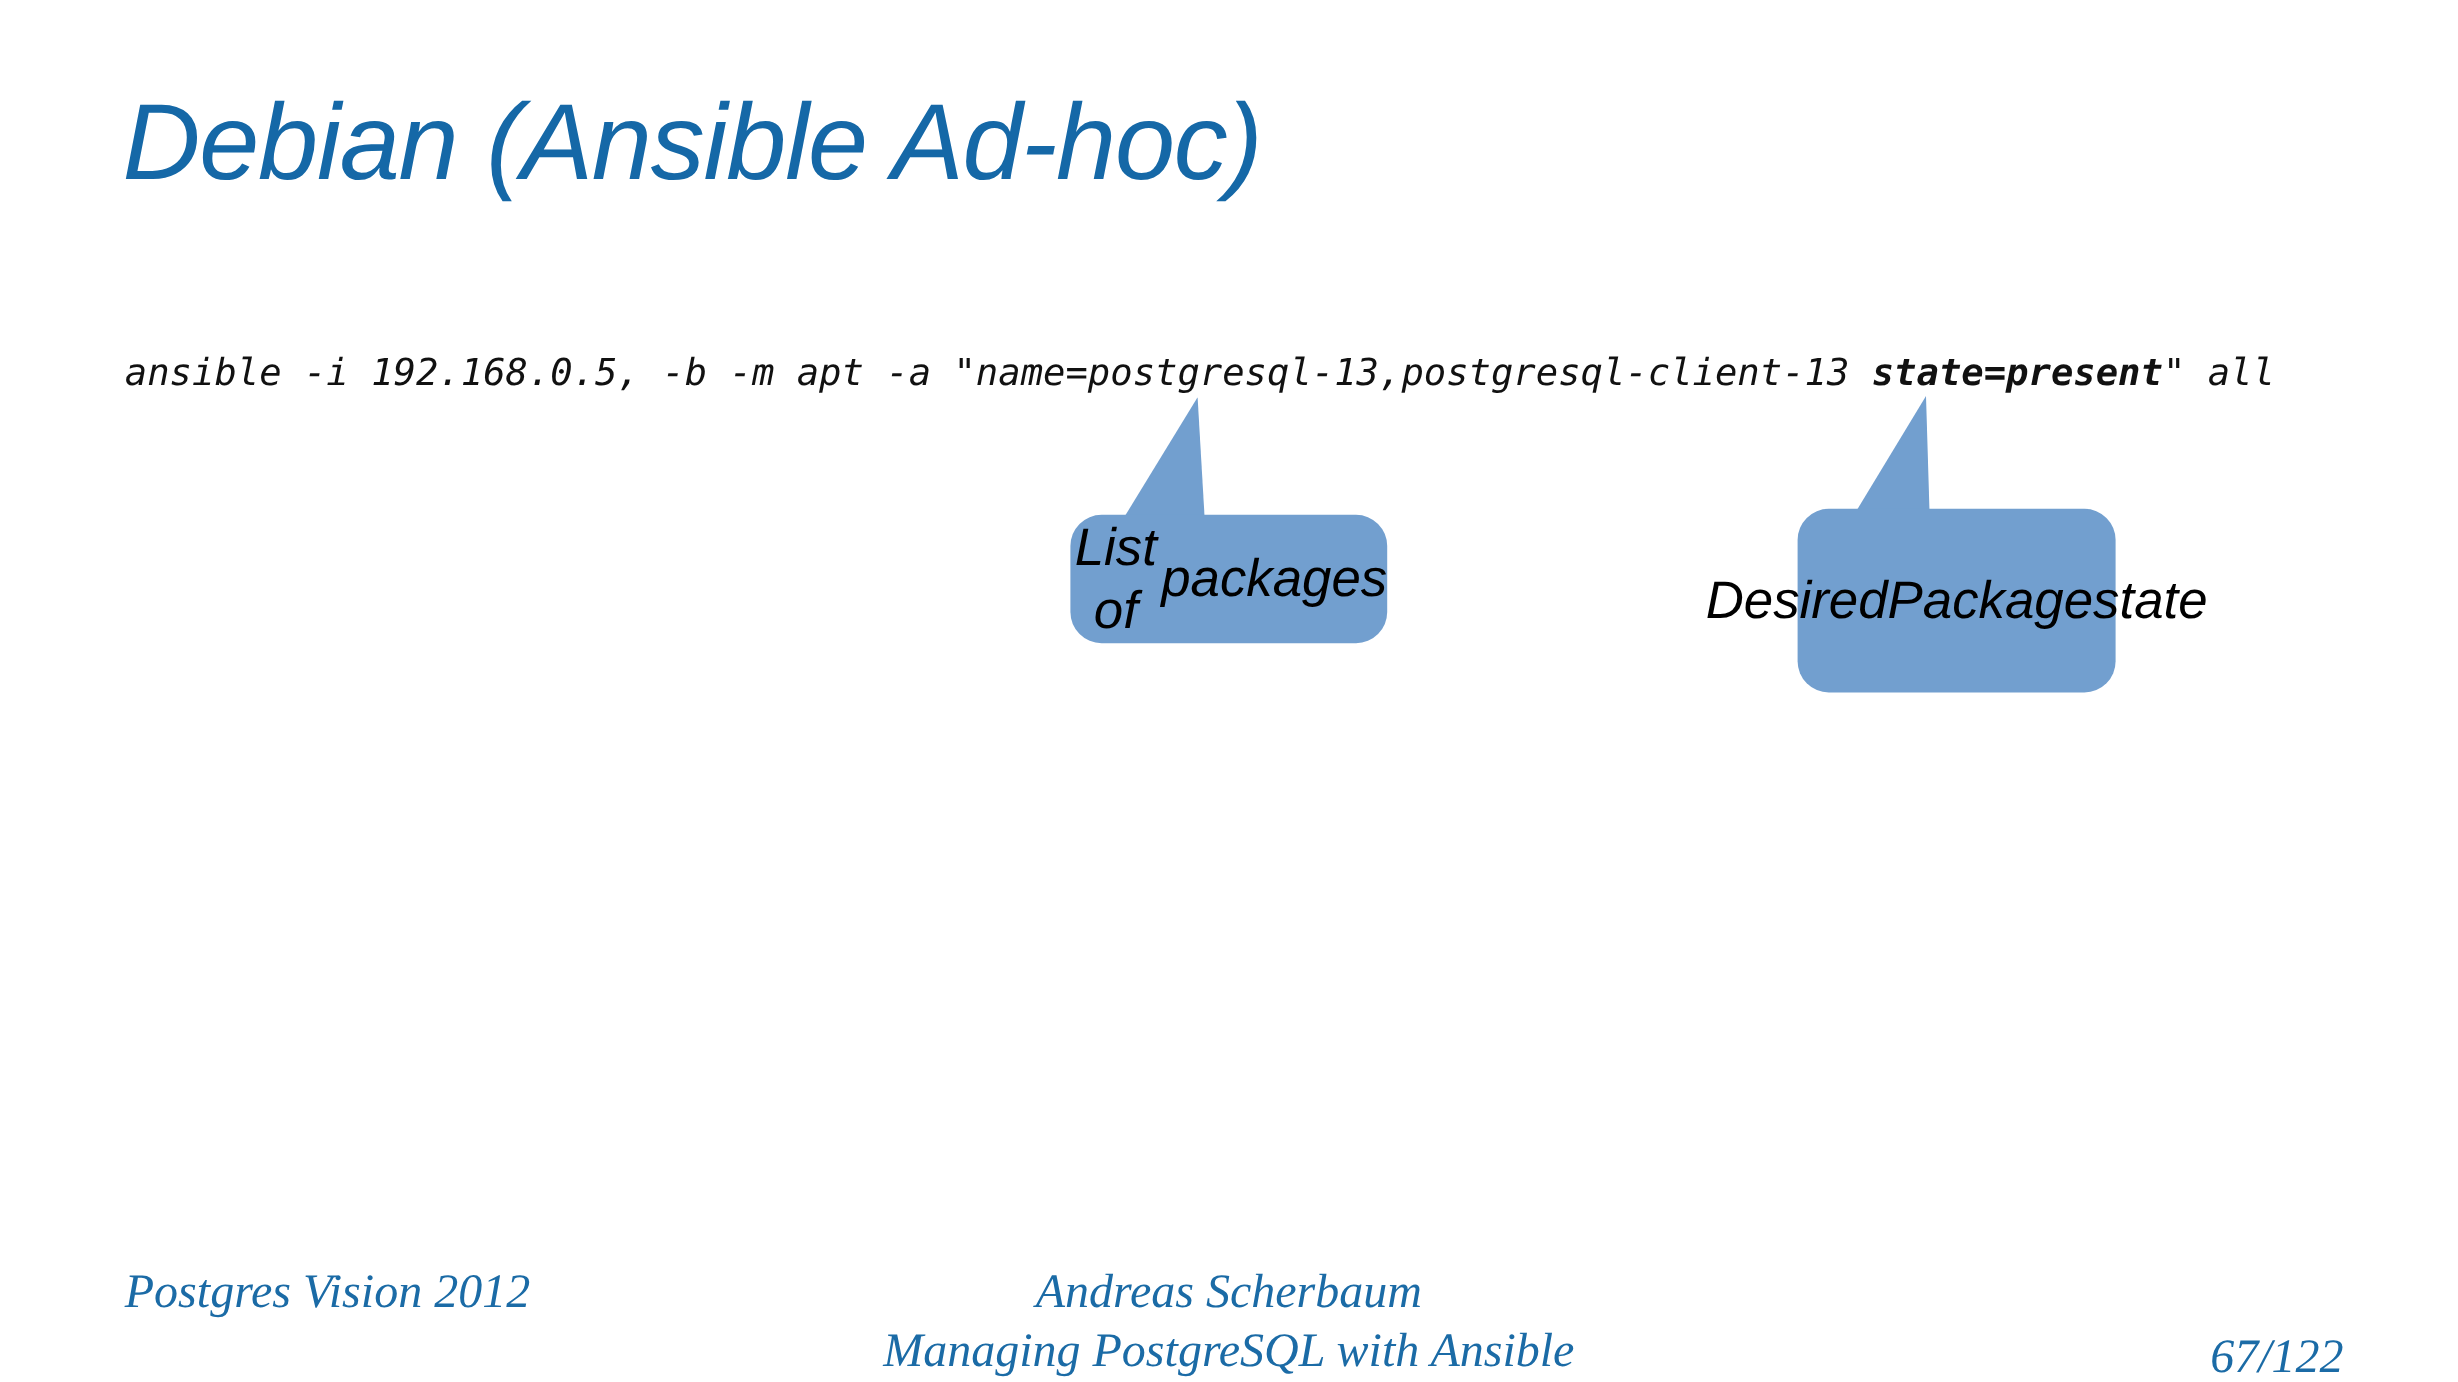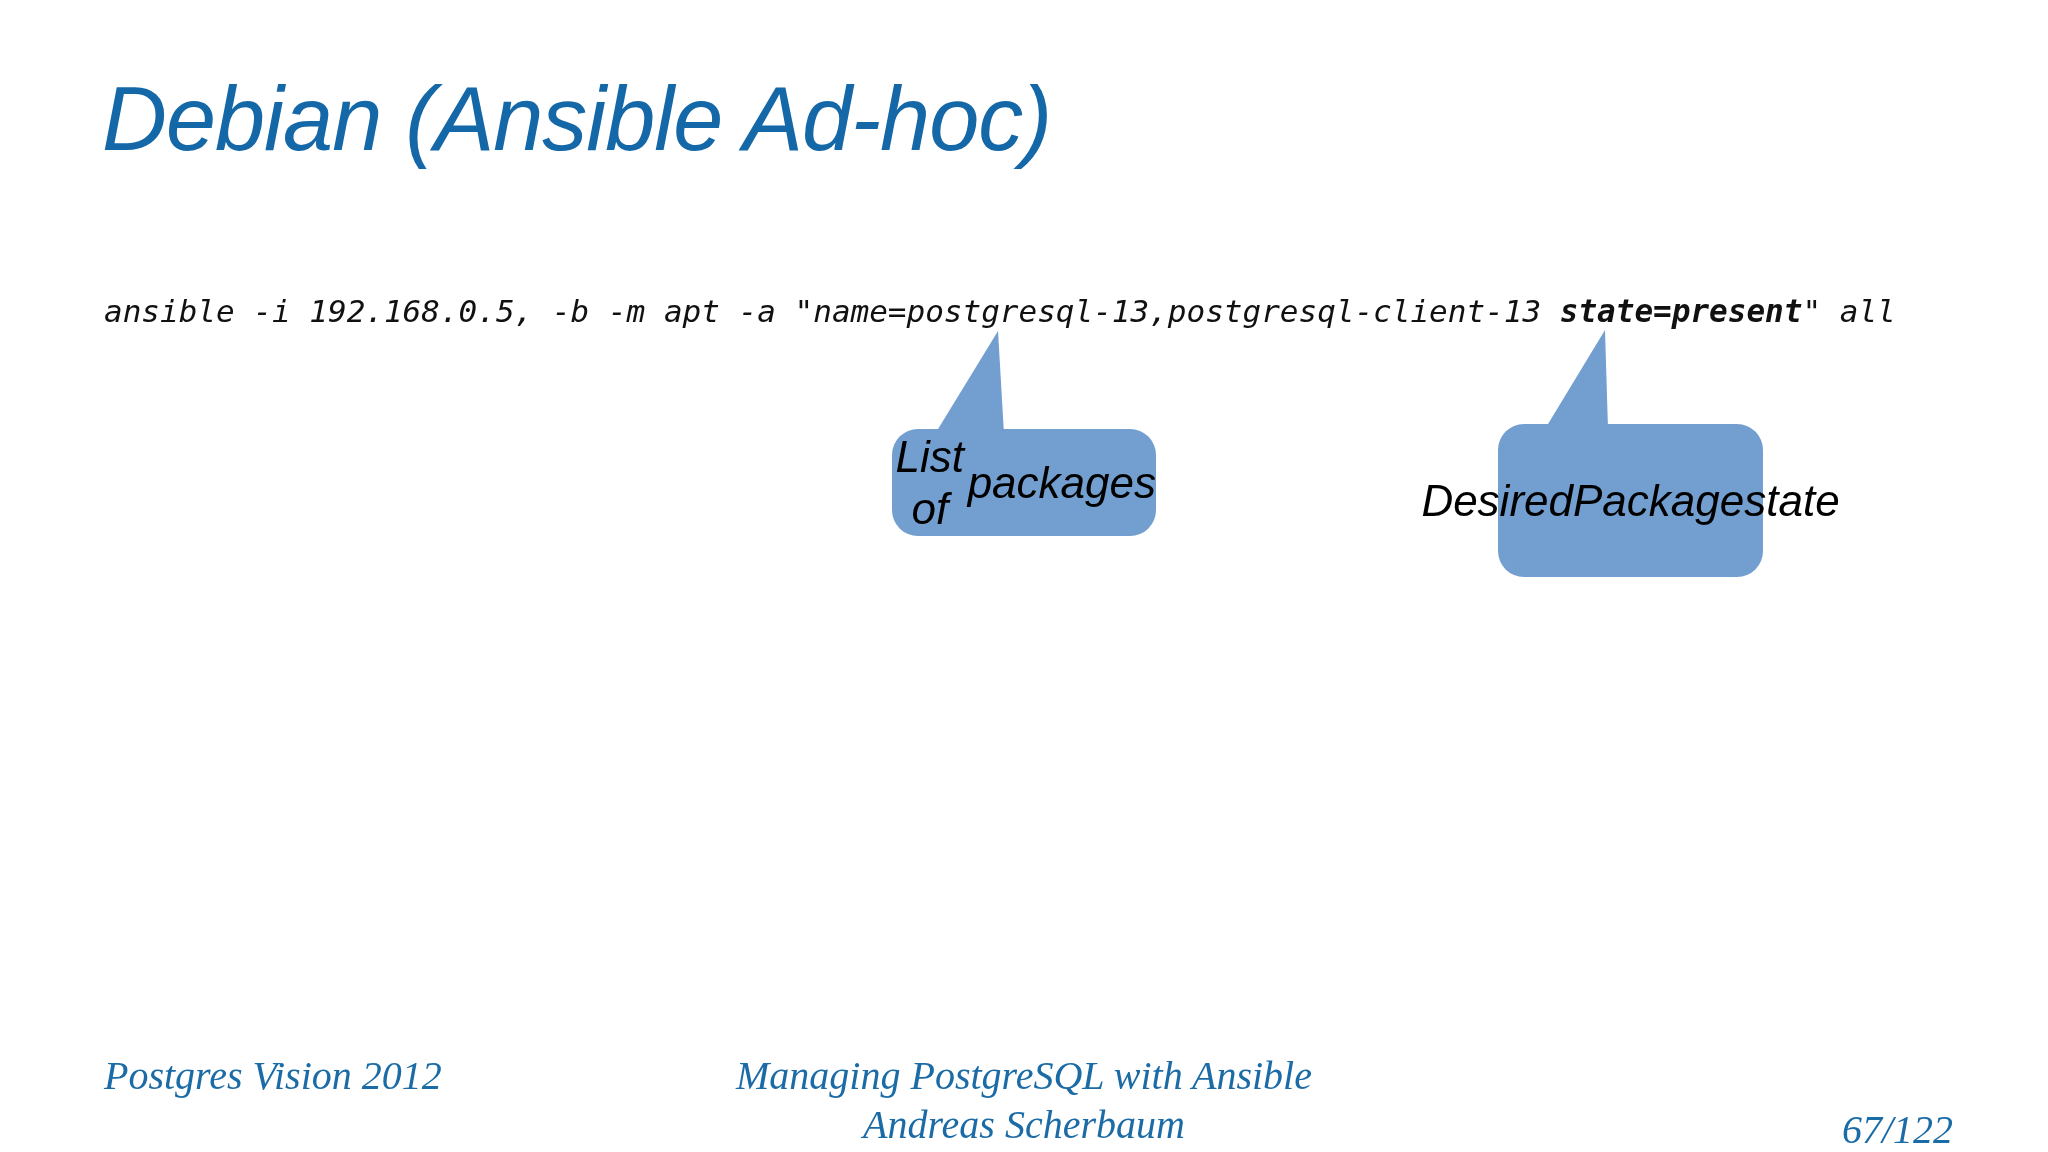--- a/index.html
+++ b/index.html
@@ -143,19 +143,19 @@
   </svg>
   <div class="callout callout-2">
     <div>Desired</div>
     <div>Package</div>
     <div>state</div>
   </div>
 
   <div class="footer-text footer-left">Postgres Vision 2012</div>
 
   <div class="footer-text footer-center">
+    <div>Andreas Scherbaum</div>
     <div>Managing PostgreSQL with Ansible</div>
-    <div>Andreas Scherbaum</div>
   </div>
 
   <div class="footer-text footer-right">67/122</div>
 
 </div>
 
 </body></html>

